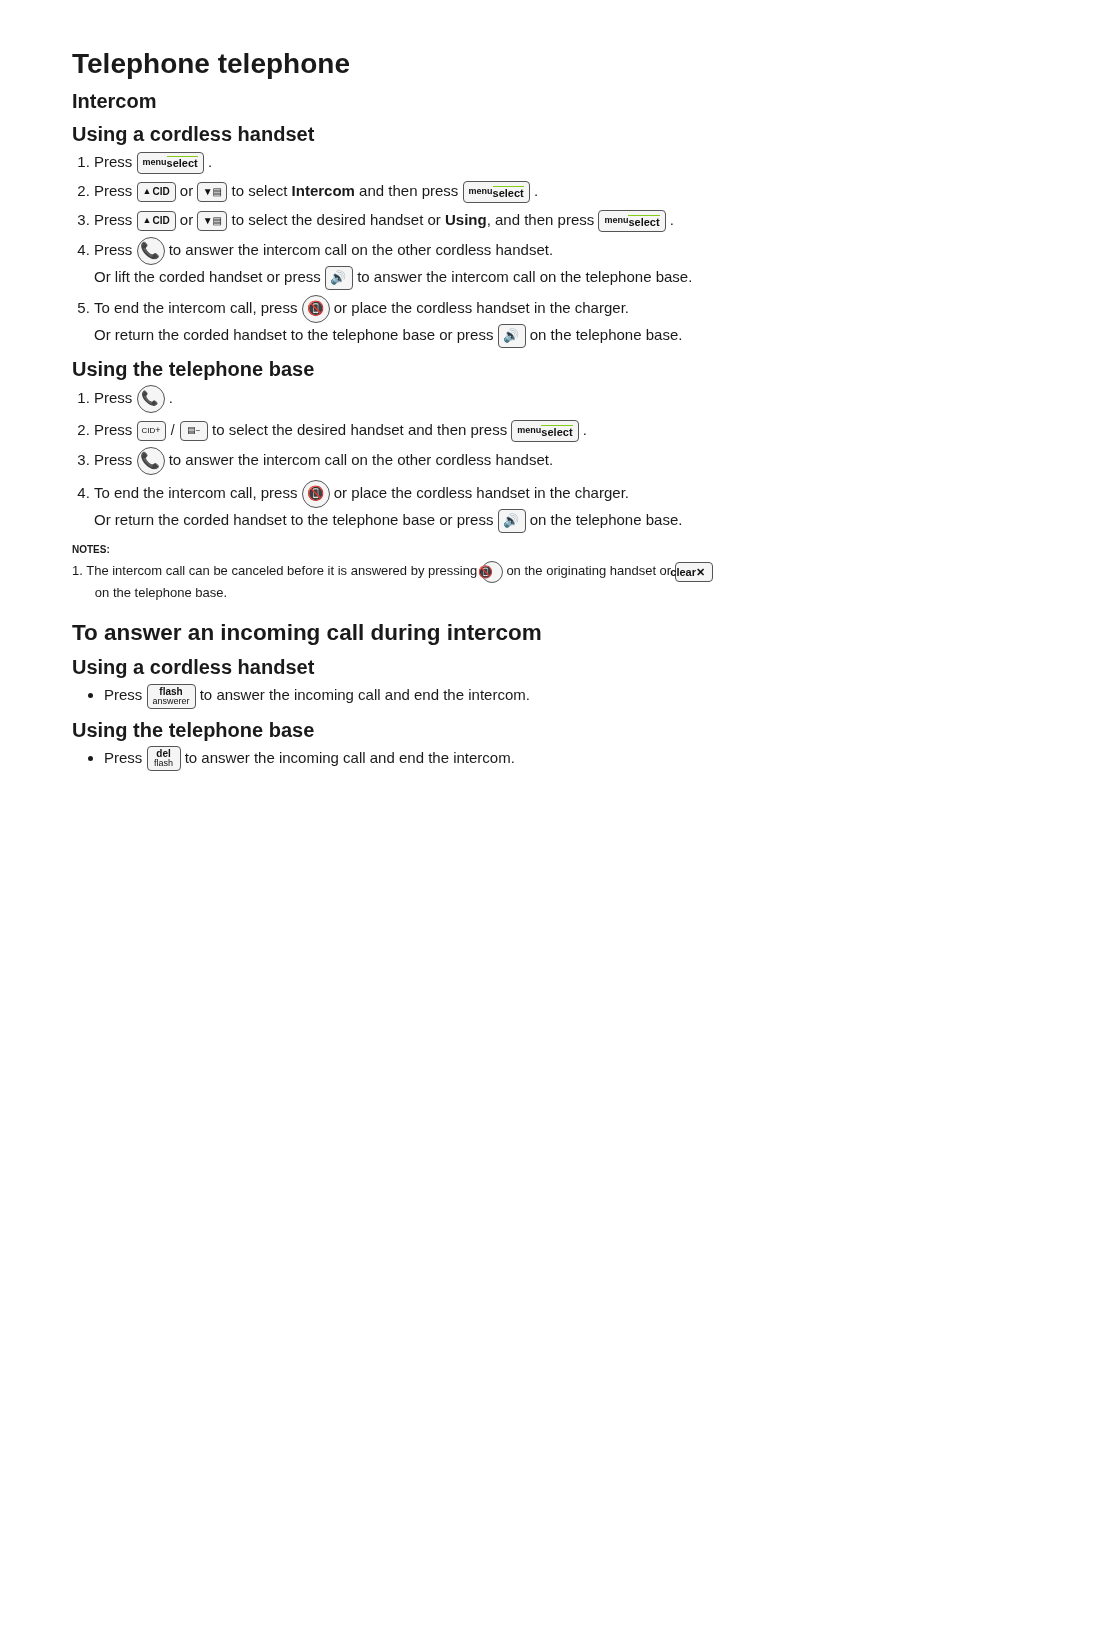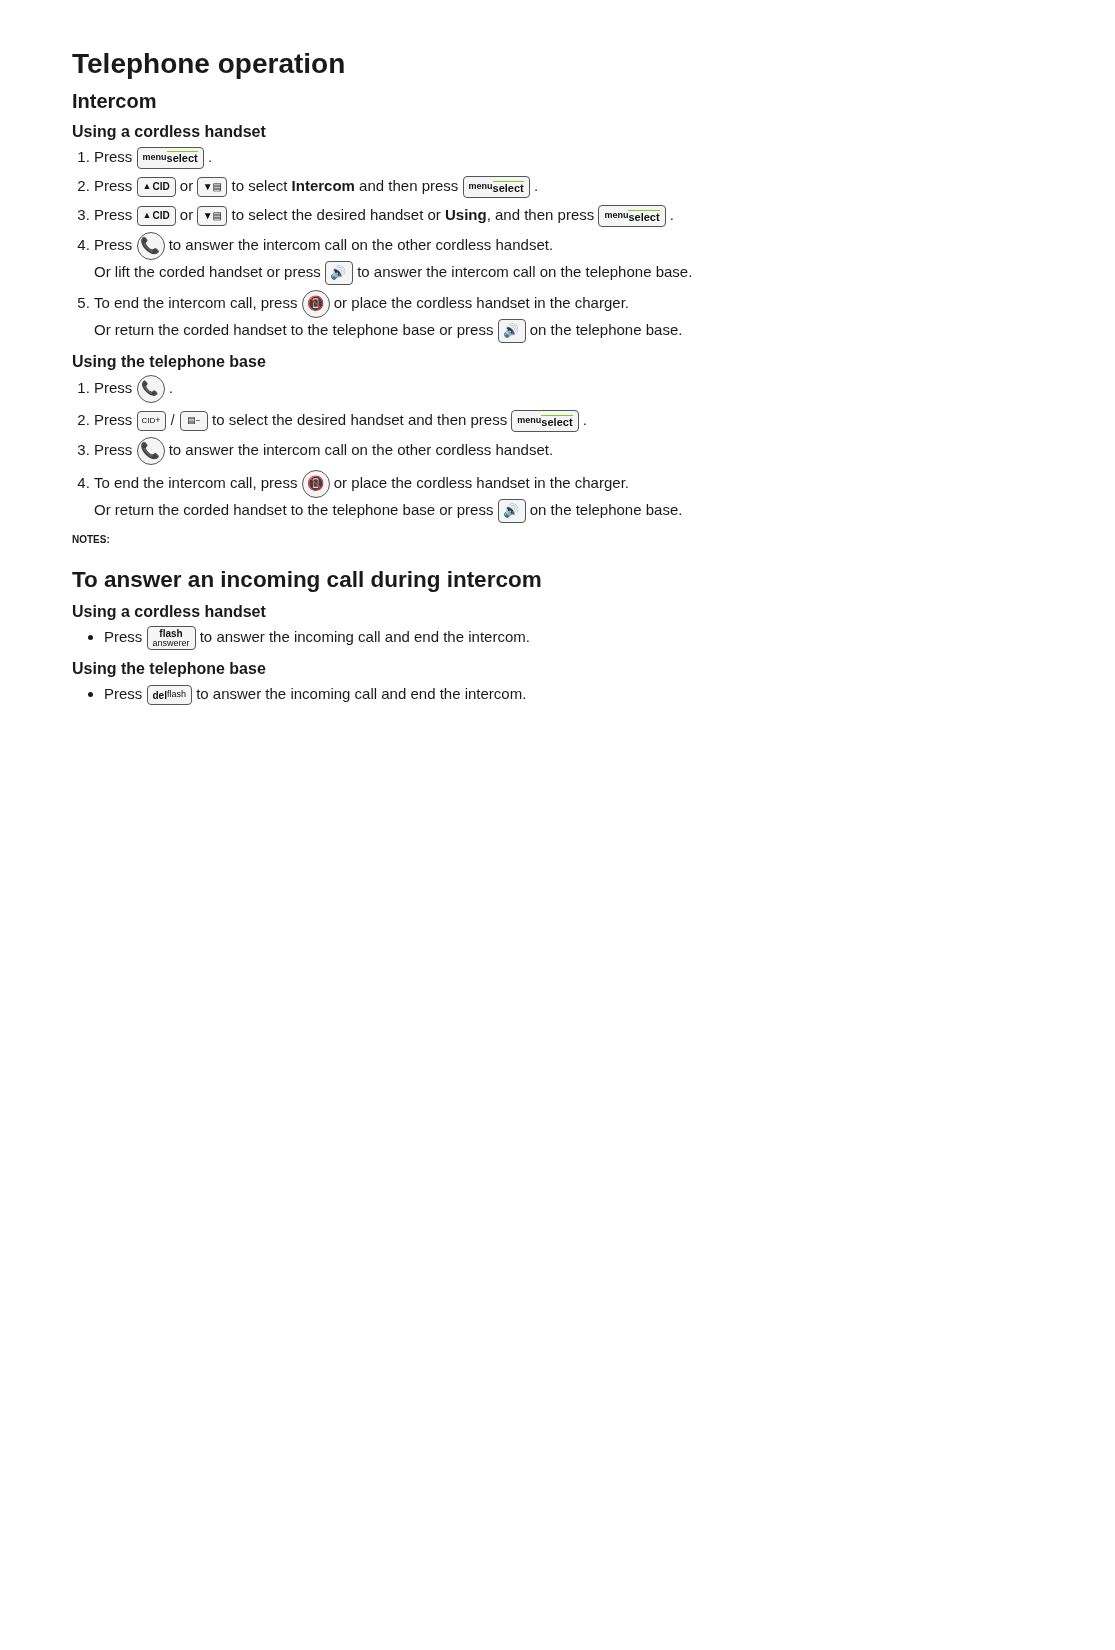--- a/index.html
+++ b/index.html
@@ -17,21 +17,21 @@
       font-weight: bold;
       margin-bottom: 2px;
     }
     h2.section-title {
       font-size: 20px;
       font-weight: bold;
       margin-top: 10px;
       margin-bottom: 6px;
     }
     h3.sub-title {
-      font-size: 16px;
+      font-size: 20px;
       font-weight: bold;
       margin-top: 10px;
       margin-bottom: 4px;
     }
     ol {
       margin-left: 22px;
       margin-bottom: 6px;
     }
     ol li {
       margin-bottom: 5px;
@@ -189,21 +189,21 @@
       font-size: 9px;
       background: #f5f5f5;
       color: #111;
       vertical-align: middle;
       min-width: 38px;
       min-height: 20px;
       line-height: 1.1;
     }
     .del-btn {
       display: inline-flex;
-      flex-direction: row;
+      flex-direction: column;
       align-items: center;
       justify-content: center;
       border: 1.5px solid #555;
       border-radius: 4px;
       padding: 1px 5px;
       font-size: 9px;
       background: #f5f5f5;
       color: #111;
       vertical-align: middle;
       min-width: 34px;
@@ -232,21 +232,21 @@
     .bold { font-weight: bold; }
     .section-divider {
       margin-top: 18px;
     }
   </style>
 </head>
 <body>
 
 <div>
 
-  <h1 class="page-title">Telephone operation</h1>
+  <h1 class="page-title">Telephone telephone</h1>
 
   <h2 class="section-title">Intercom</h2>
 
   <h3 class="sub-title">Using a cordless handset</h3>
 
   <ol>
 
     <li>
       <span>Press </span>
       <span class="btn-menu">
@@ -342,20 +342,27 @@
       <span> or place the cordless handset in the charger.<br>
         Or return the corded handset to the telephone base or press </span>
       <span class="speaker-btn">🔊</span>
       <span> on the telephone base.</span>
     </li>
   </ol>
 
   <div>
     <p class="note-text">
       <span class="notes-label">NOTES:</span>
+    </p>
+    <p class="note-text">
+      <span>1. The intercom call can be canceled before it is answered by pressing </span>
+      <span class="end-call-btn" style="transform:none;font-size:12px;width:22px;height:22px;">📵</span>
+      <span> on the originating handset or </span>
+      <span class="clear-btn">clear✕</span>
+      <span><br>&nbsp;&nbsp;&nbsp;on the telephone base.</span>
     </p>
   </div>
 
   <div class="section-divider">
     <h2 class="sub-title2">To answer an incoming call during intercom</h2>
 
     <h3 class="sub-title">Using a cordless handset</h3>
     <ul>
       <li>
         <span>Press </span>

